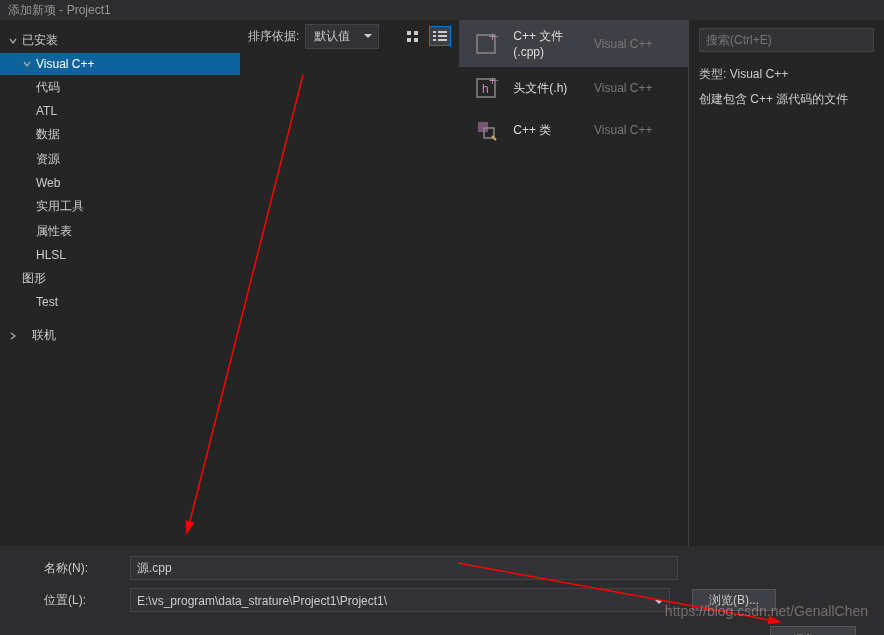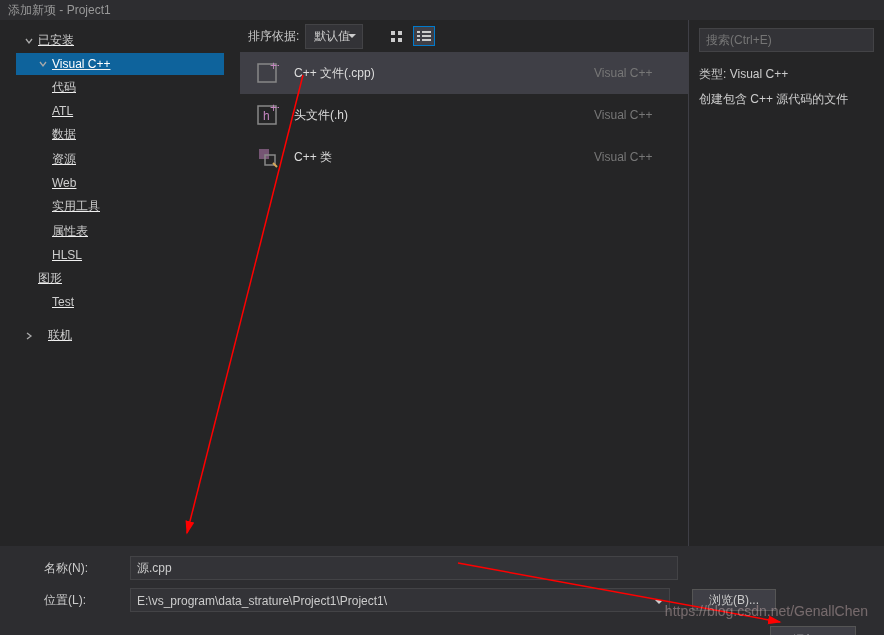--- a/index.html
+++ b/index.html
@@ -2,33 +2,33 @@
 <html><head>
   <meta charset="utf-8">
   <style>
     * { margin: 0; padding: 0; box-sizing: border-box; font-family: "Microsoft YaHei", "Segoe UI", sans-serif; font-size: 12px; }
     body { background: #2d2d30; color: #f1f1f1; width: 884px; height: 635px; overflow: hidden; position: relative; }
     
     .title-bar { background: #2d2d30; height: 20px; padding: 2px 8px; color: #999; display: flex; align-items: center; }
     
     .main-area { display: flex; height: 526px; }
     
-    .sidebar { width: 240px; background: #252526; padding: 8px 16px; text-decoration: underline; }
+    .sidebar { width: 240px; background: #252526; padding: 8px 0; }
     .tree-node { padding: 4px 10px; display: flex; align-items: center; gap: 4px; cursor: pointer; color: #ccc; }
     .tree-node.sel { background: #0e639c; color: #fff; }
     .tree-child { padding-left: 36px; }
     .tree-sub { padding-left: 22px; }
     .tree-top { padding-left: 8px; }
     .expander { width: 10px; height: 10px; display: inline-flex; align-items: center; justify-content: center; }
     .expander svg { stroke: #aaa; fill: none; }
     
-    .center { flex: 1; display: flex; flex-direction: column; background: #252526; }
+    .center { flex: 1; display: flex; flex-direction: row; background: #252526; }
     .center-toolbar { height: 32px; display: flex; align-items: center; padding: 0 8px; gap: 6px; }
     .sort-label { color: #ccc; }
-    .sort-dd { background: #333337; border: 1px solid #434346; color: #ccc; padding: 3px 12px 3px 8px; position: relative; display: inline-flex; align-items: center; }
+    .sort-dd { background: #333337; border: 1px solid #434346; color: #ccc; padding: 3px 28px 3px 8px; position: relative; display: inline-flex; align-items: center; }
     .sort-dd::after { content: ""; position: absolute; right: 6px; top: 50%; margin-top: -2px; border: 4px solid transparent; border-top-color: #ccc; }
     .view-btn { width: 22px; height: 20px; border: 1px solid transparent; display: inline-flex; align-items: center; justify-content: center; }
     .view-btn.active { border-color: #007acc; background: #3f3f46; }
     .view-btn svg { fill: #ccc; }
     
     .template-list { flex: 1; overflow: auto; }
     .template-item { display: flex; align-items: center; padding: 8px 14px; gap: 14px; }
     .template-item.sel { background: #3f3f46; }
     .tpl-icon { width: 26px; height: 26px; display: flex; align-items: center; justify-content: center; }
     .tpl-name { flex: 1; color: #ddd; }

